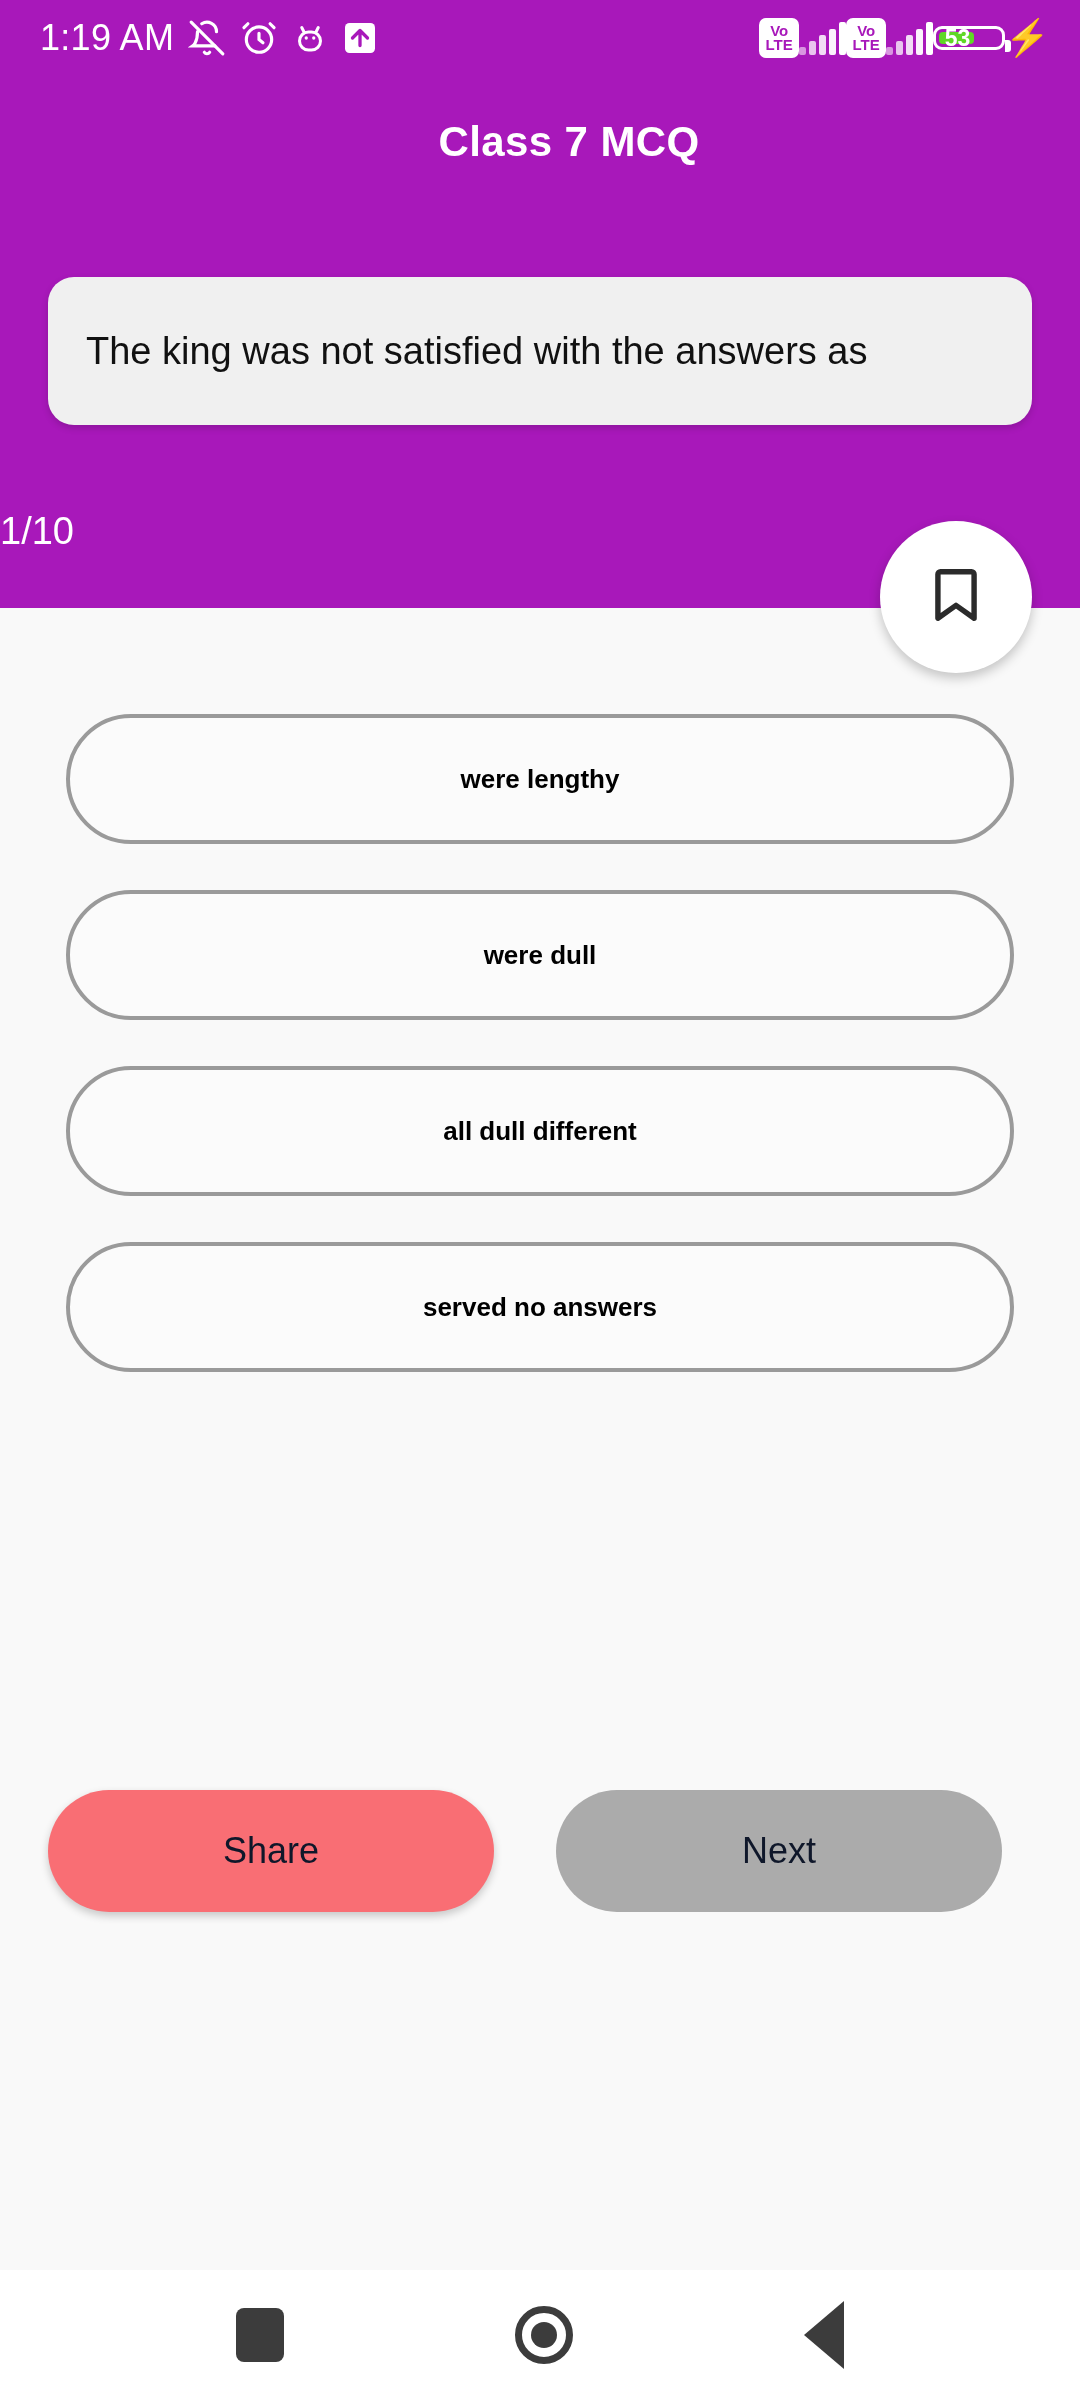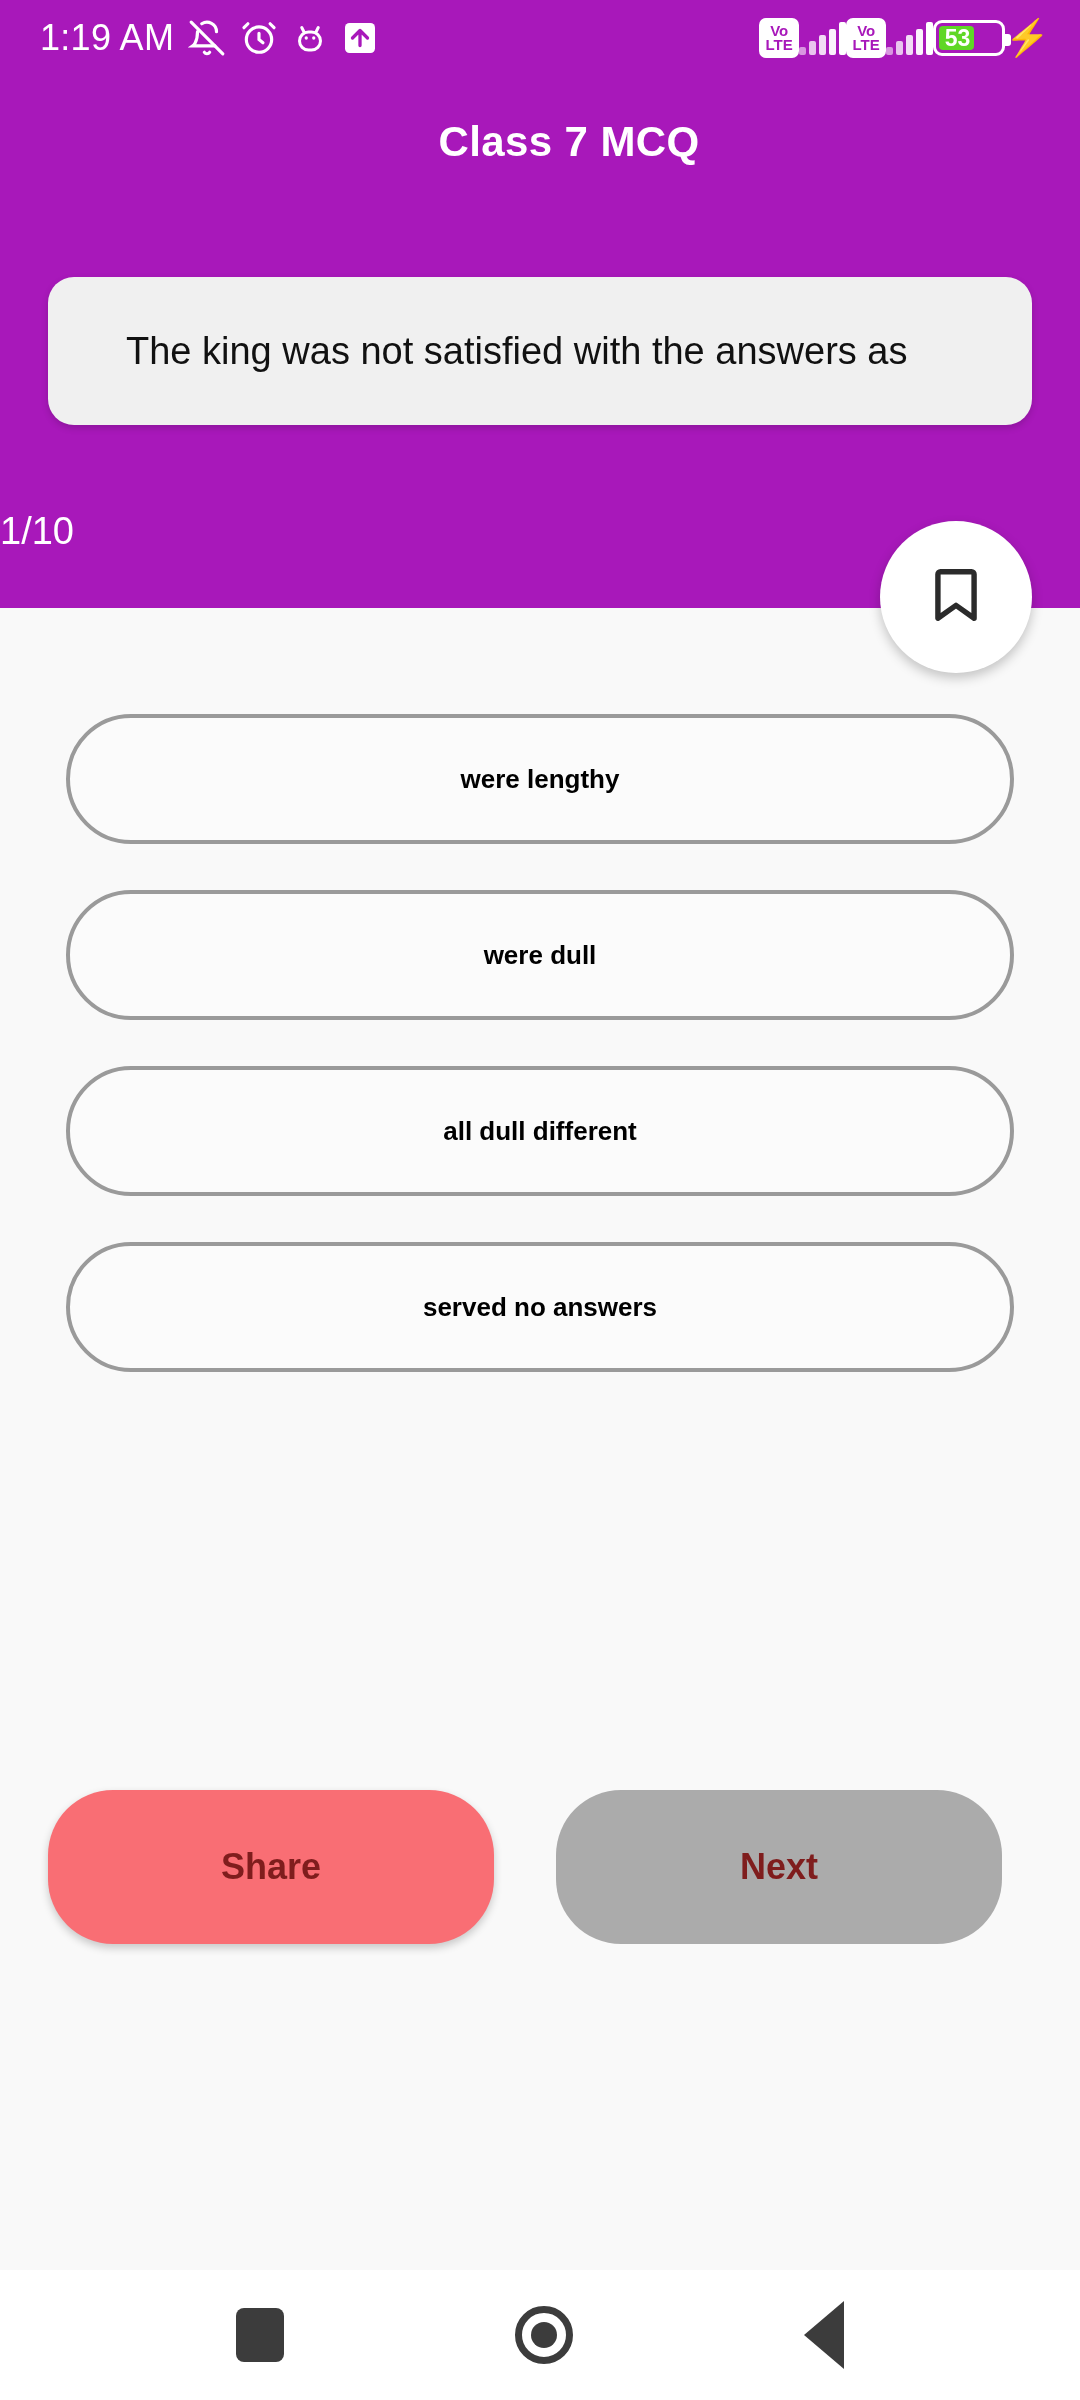--- a/index.html
+++ b/index.html
@@ -37,21 +37,21 @@
   .volte b { font-size:15px; font-weight:bold; }
   .bars { display:flex; align-items:flex-end; gap:3px; height:34px; }
   .bars i { display:block; width:7px; background:#ffffff; border-radius:2px; }
   .bars i:nth-child(1){ height:8px; opacity:.55; }
   .bars i:nth-child(2){ height:14px; opacity:.75; }
   .bars i:nth-child(3){ height:20px; opacity:.85; }
   .bars i:nth-child(4){ height:26px; opacity:.95; }
   .bars i:nth-child(5){ height:33px; opacity:1; }
 
   .battery {
-    position:relative; width:72px; height:36px;
+    position:relative; width:72px; height:24px;
     border:3px solid #ffffff; border-radius:9px;
     display:flex; align-items:center; padding:3px;
   }
   .battery:after {
     content:""; position:absolute; right:-9px; top:11px;
     width:6px; height:12px; background:#ffffff; border-radius:0 3px 3px 0;
   }
   .battery .fill {
     background:#5FD726; height:100%; width:58%;
     border-radius:4px; color:#ffffff; font-size:23px; font-weight:bold;
@@ -67,21 +67,21 @@
     margin-left:29px;
   }
 
   .question-card {
     position:absolute; left:48px; top:277px; width:984px; height:148px;
     background:#F0F0F0; border-radius:26px;
     display:flex; align-items:center; padding:0 38px;
     box-shadow:0 3px 7px rgba(0,0,0,0.16);
   }
   .question-text {
-    color:#111111; font-size:38px; line-height:1.28; font-weight:400;margin-left:40px;
+    color:#111111; font-size:38px; line-height:1.28; font-weight:400;
   }
 
   .counter {
     position:absolute; left:0; top:510px; width:1080px;
     text-align:left; color:#ffffff; font-size:38px; font-weight:normal;
   }
 
   .fab {
     position:absolute; left:880px; top:521px; width:152px; height:152px;
     background:#ffffff; border-radius:50%;
@@ -96,22 +96,22 @@
     border:4px solid #9A9A9A; border-radius:65px; background:#FBFBFB;
     display:flex; align-items:center; justify-content:center;
   }
   .option-label { color:#000000; font-size:26px; font-weight:bold; }
 
   
   .btn-row {
     position:absolute; left:0; top:1790px; width:1080px; height:130px;
   }
   .btn {
-    position:absolute; top:0; height:154px; border:none;
-    border-radius:65px; color:#7f1d1d; font-size:36px; font-weight:700;
+    position:absolute; top:0; height:122px; border:none;
+    border-radius:65px; color:#0f172a; font-size:36px; font-weight:400;
     font-family:"Liberation Sans", sans-serif; cursor:pointer;
     display:flex; align-items:center; justify-content:center;
   }
   .btn-share { left:48px; width:446px; background:#F96E74;
     box-shadow:0 4px 9px rgba(0,0,0,0.20); }
   .btn-next  { left:556px; width:446px; background:#ABABAB; }
 
   
   .navbar {
     position:absolute; left:0; top:2270px; width:1080px; height:130px;

